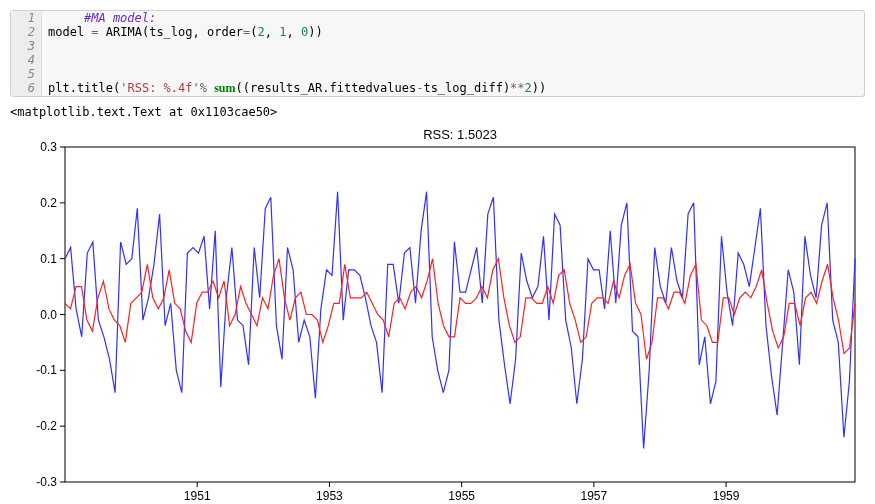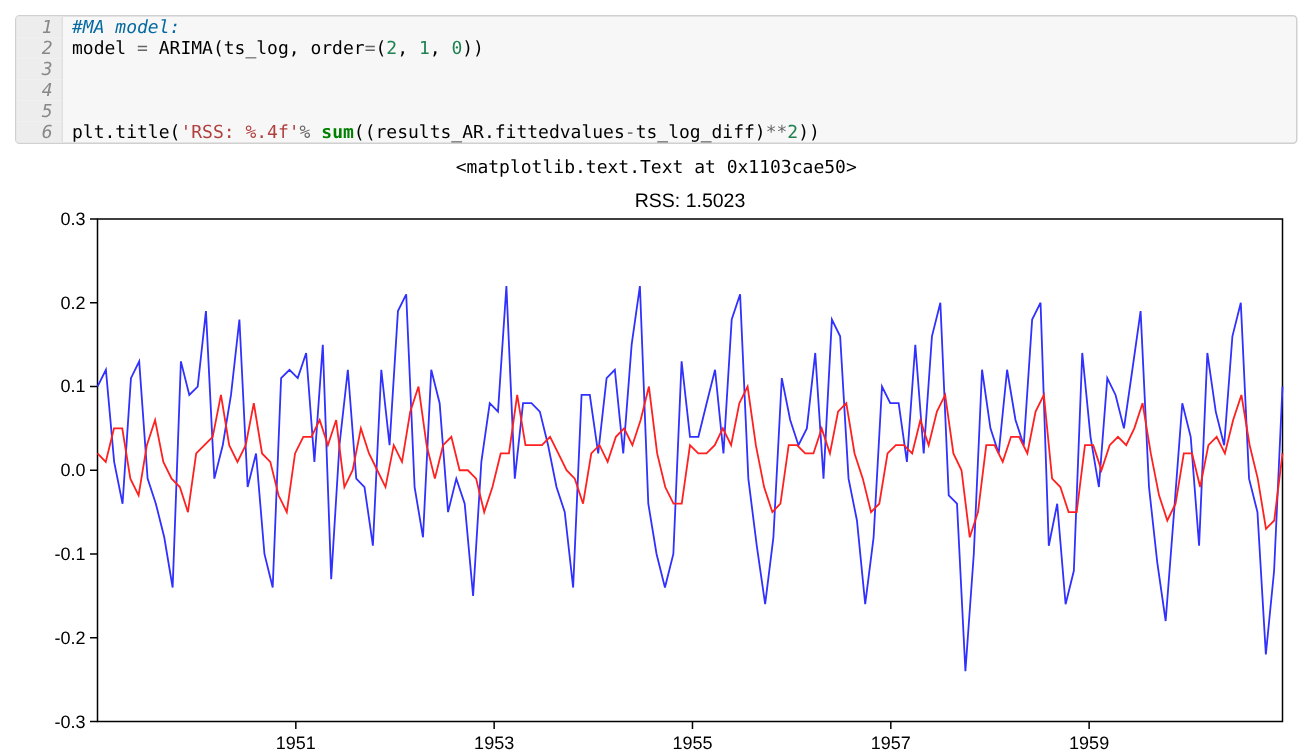--- a/index.html
+++ b/index.html
@@ -1,25 +1,25 @@
 <!DOCTYPE html>
 <html><head>
 <meta charset="utf-8">
 <style>
 body { margin:0; padding:10px; font-family:Menlo,Consolas,monospace; font-size:12px; background:#fff; color:#000; }
 .code-cell { border:1px solid #d0d0d0; background:#f7f7f7; border-radius:3px; margin-bottom:8px; }
 .code-row { display:flex; }
 .ln { width:18px; text-align:right; padding:0 6px; color:#888; background:#ededed; border-right:1px solid #e0e0e0; user-select:none; font-style:italic; flex-shrink:0; }
 .code { padding:0 6px; white-space:pre; font-family:Menlo,Consolas,monospace; }
-.c-comment { color:#0369a1; font-style:italic; }
+.c-comment { color:#6d28d9; font-style:italic;margin-left:36px; }
 .c-num { color:#208050; }
 .c-str { color:#b04040; }
-.c-kw { color:#008000; font-weight:bold; }
+.c-kw { color:#008000; font-weight:bold;font-family:Liberation Serif, serif; }
 .c-op { color:#666; }
-.output-text { font-family:Menlo,Consolas,monospace; margin:4px 0 8px 0; color:#000;text-align:center; }
+.output-text { font-family:Menlo,Consolas,monospace; margin:4px 0 8px 0; color:#000; }
 .plot { background:#fff; }
 .axis-label { font-family:Arial,sans-serif; font-size:12px; fill:#000; }
 .chart-title { font-family:Arial,sans-serif; font-size:13px; fill:#000; text-anchor:middle; }
 </style>
 </head>
 <body>
 
 
 
 <div class="code-cell" id="code-lines">

